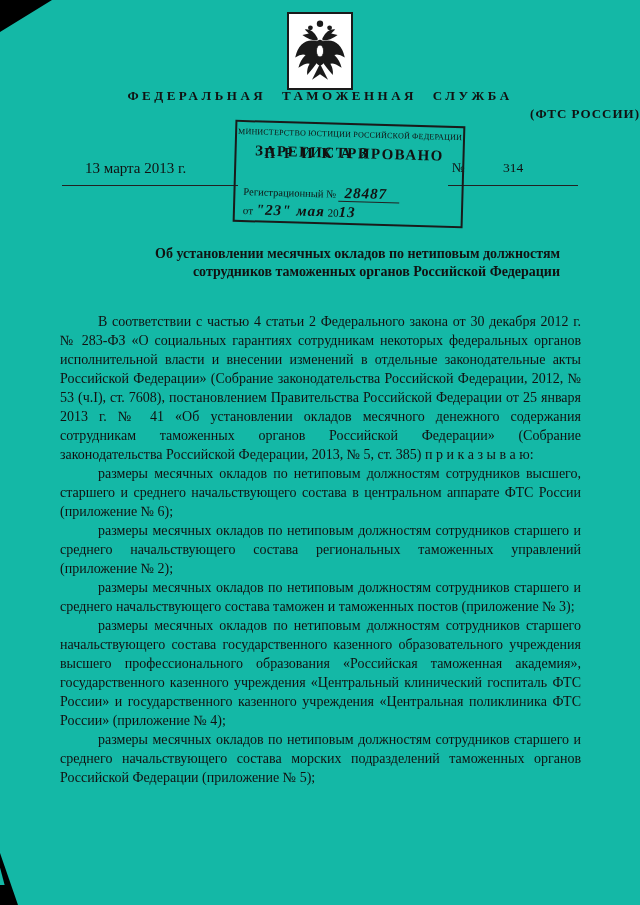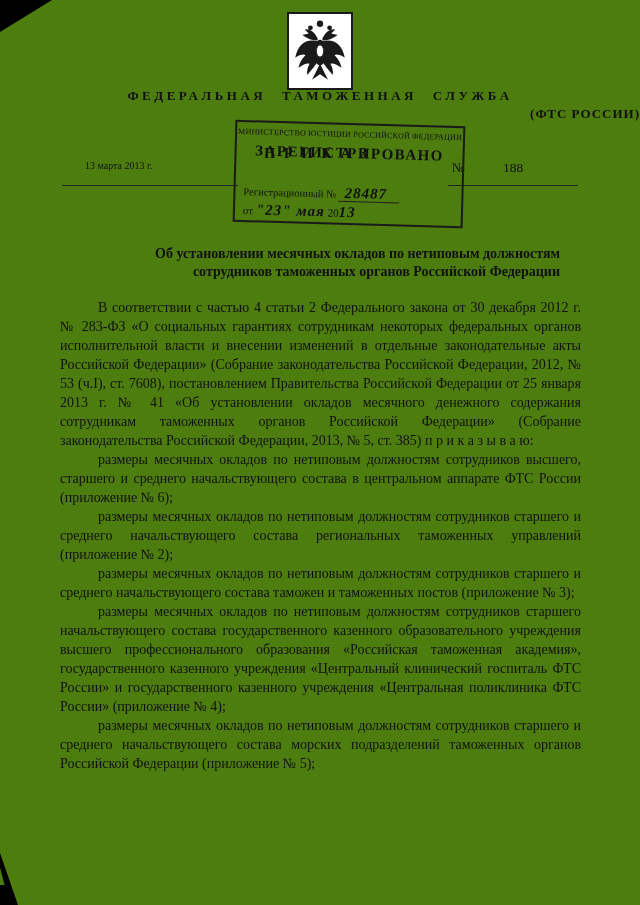--- a/index.html
+++ b/index.html
@@ -1,20 +1,20 @@
 <!DOCTYPE html>
 <html><head>
 <meta charset="utf-8">
 <style>
   html,body{margin:0;padding:0;background:#888;}
   .page{
     position:relative;
     width:640px;height:905px;
     margin:0 auto;
-    background:#4d7c0f;
+    background:#14b8a6;
     font-family:"Liberation Serif", serif;
     color:#111;
     overflow:hidden;
   }
   
   .artifact{position:absolute;background:#000;}
   .artifact.tl{left:0;top:0;width:52px;height:32px;clip-path:polygon(0 0,100% 0,0 100%);}
   .artifact.bl{left:0;top:853px;width:18px;height:52px;clip-path:polygon(0 0,100% 100%,55% 100%,0 28%);}
   .artifact.bl2{left:0;top:885px;width:10px;height:20px;}
 
@@ -26,21 +26,21 @@
   }
 
   
   .agency{position:absolute;left:0;top:88px;width:100%;text-align:center;
     font-weight:bold;font-size:13px;letter-spacing:3.5px;word-spacing:9px;}
   .agency-short{position:absolute;left:0;top:106px;width:100%;text-align:right;
     font-weight:bold;font-size:13px;letter-spacing:1px;}
   .doc-type{position:absolute;left:0;top:146px;width:100%;text-align:center;
     font-weight:bold;font-size:14px;letter-spacing:9px;}
   .city{position:absolute;left:0;top:179px;width:100%;text-align:center;font-size:13px;}
-  .date{position:absolute;left:85px;top:160px;font-size:10px;}
+  .date{position:absolute;left:85px;top:160px;font-size:15px;}
   .num-label{position:absolute;left:452px;top:160px;font-size:13.5px;}
   .num{position:absolute;left:503px;top:160px;font-size:13.5px;}
   .rule{position:absolute;top:185px;height:1px;background:#222;}
   .rule-left{left:62px;width:176px;}
   .rule-right{left:448px;width:130px;}
 
   
   .stamp{
     position:absolute;left:234px;top:123px;width:230px;height:102px;
     border:2px solid #1a1a1a;box-sizing:border-box;
@@ -56,21 +56,21 @@
   .hand{font-style:italic;font-weight:bold;font-size:15px;letter-spacing:1px;}
   .hand.underline{border-bottom:1px solid #222;padding:0 12px 0 6px;}
 
   
   .title{
     position:absolute;left:80px;top:245px;width:480px;margin:0;
     text-align:right;font-weight:bold;font-size:14px;line-height:18px;
   }
 
   
-  .body-text{position:absolute;left:60px;top:298px;width:521px;}
+  .body-text{position:absolute;left:60px;top:312px;width:521px;}
   .body-text p{
     margin:0;text-indent:38px;text-align:justify;
     font-size:14px;line-height:19px;
   }
 </style>
 </head>
 <body>
 
 <div class="page">
 
@@ -95,21 +95,21 @@
       <ellipse cx="35" cy="40" rx="4.5" ry="7.5" fill="#ffffff" stroke="#1a1a1a" stroke-width="1"></ellipse>
     </svg>
   </div>
 
   <div class="agency">ФЕДЕРАЛЬНАЯ ТАМОЖЕННАЯ СЛУЖБА</div>
   <div class="agency-short">(ФТС РОССИИ)</div>
   <div class="doc-type">ПРИКАЗ</div>
 
   <div class="date">13 марта 2013 г.</div>
   <div class="num-label">№</div>
-  <div class="num">188</div>
+  <div class="num">314</div>
   <div class="rule rule-left"></div>
   <div class="rule rule-right"></div>
 
   <div class="stamp">
     <div class="stamp-ministry">МИНИСТЕРСТВО ЮСТИЦИИ РОССИЙСКОЙ ФЕДЕРАЦИИ</div>
     <div class="stamp-registered">ЗАРЕГИСТРИРОВАНО</div>
     <div class="stamp-regline">
       <span>Регистрационный №</span>
       <span class="hand underline">28487</span>
     </div>

